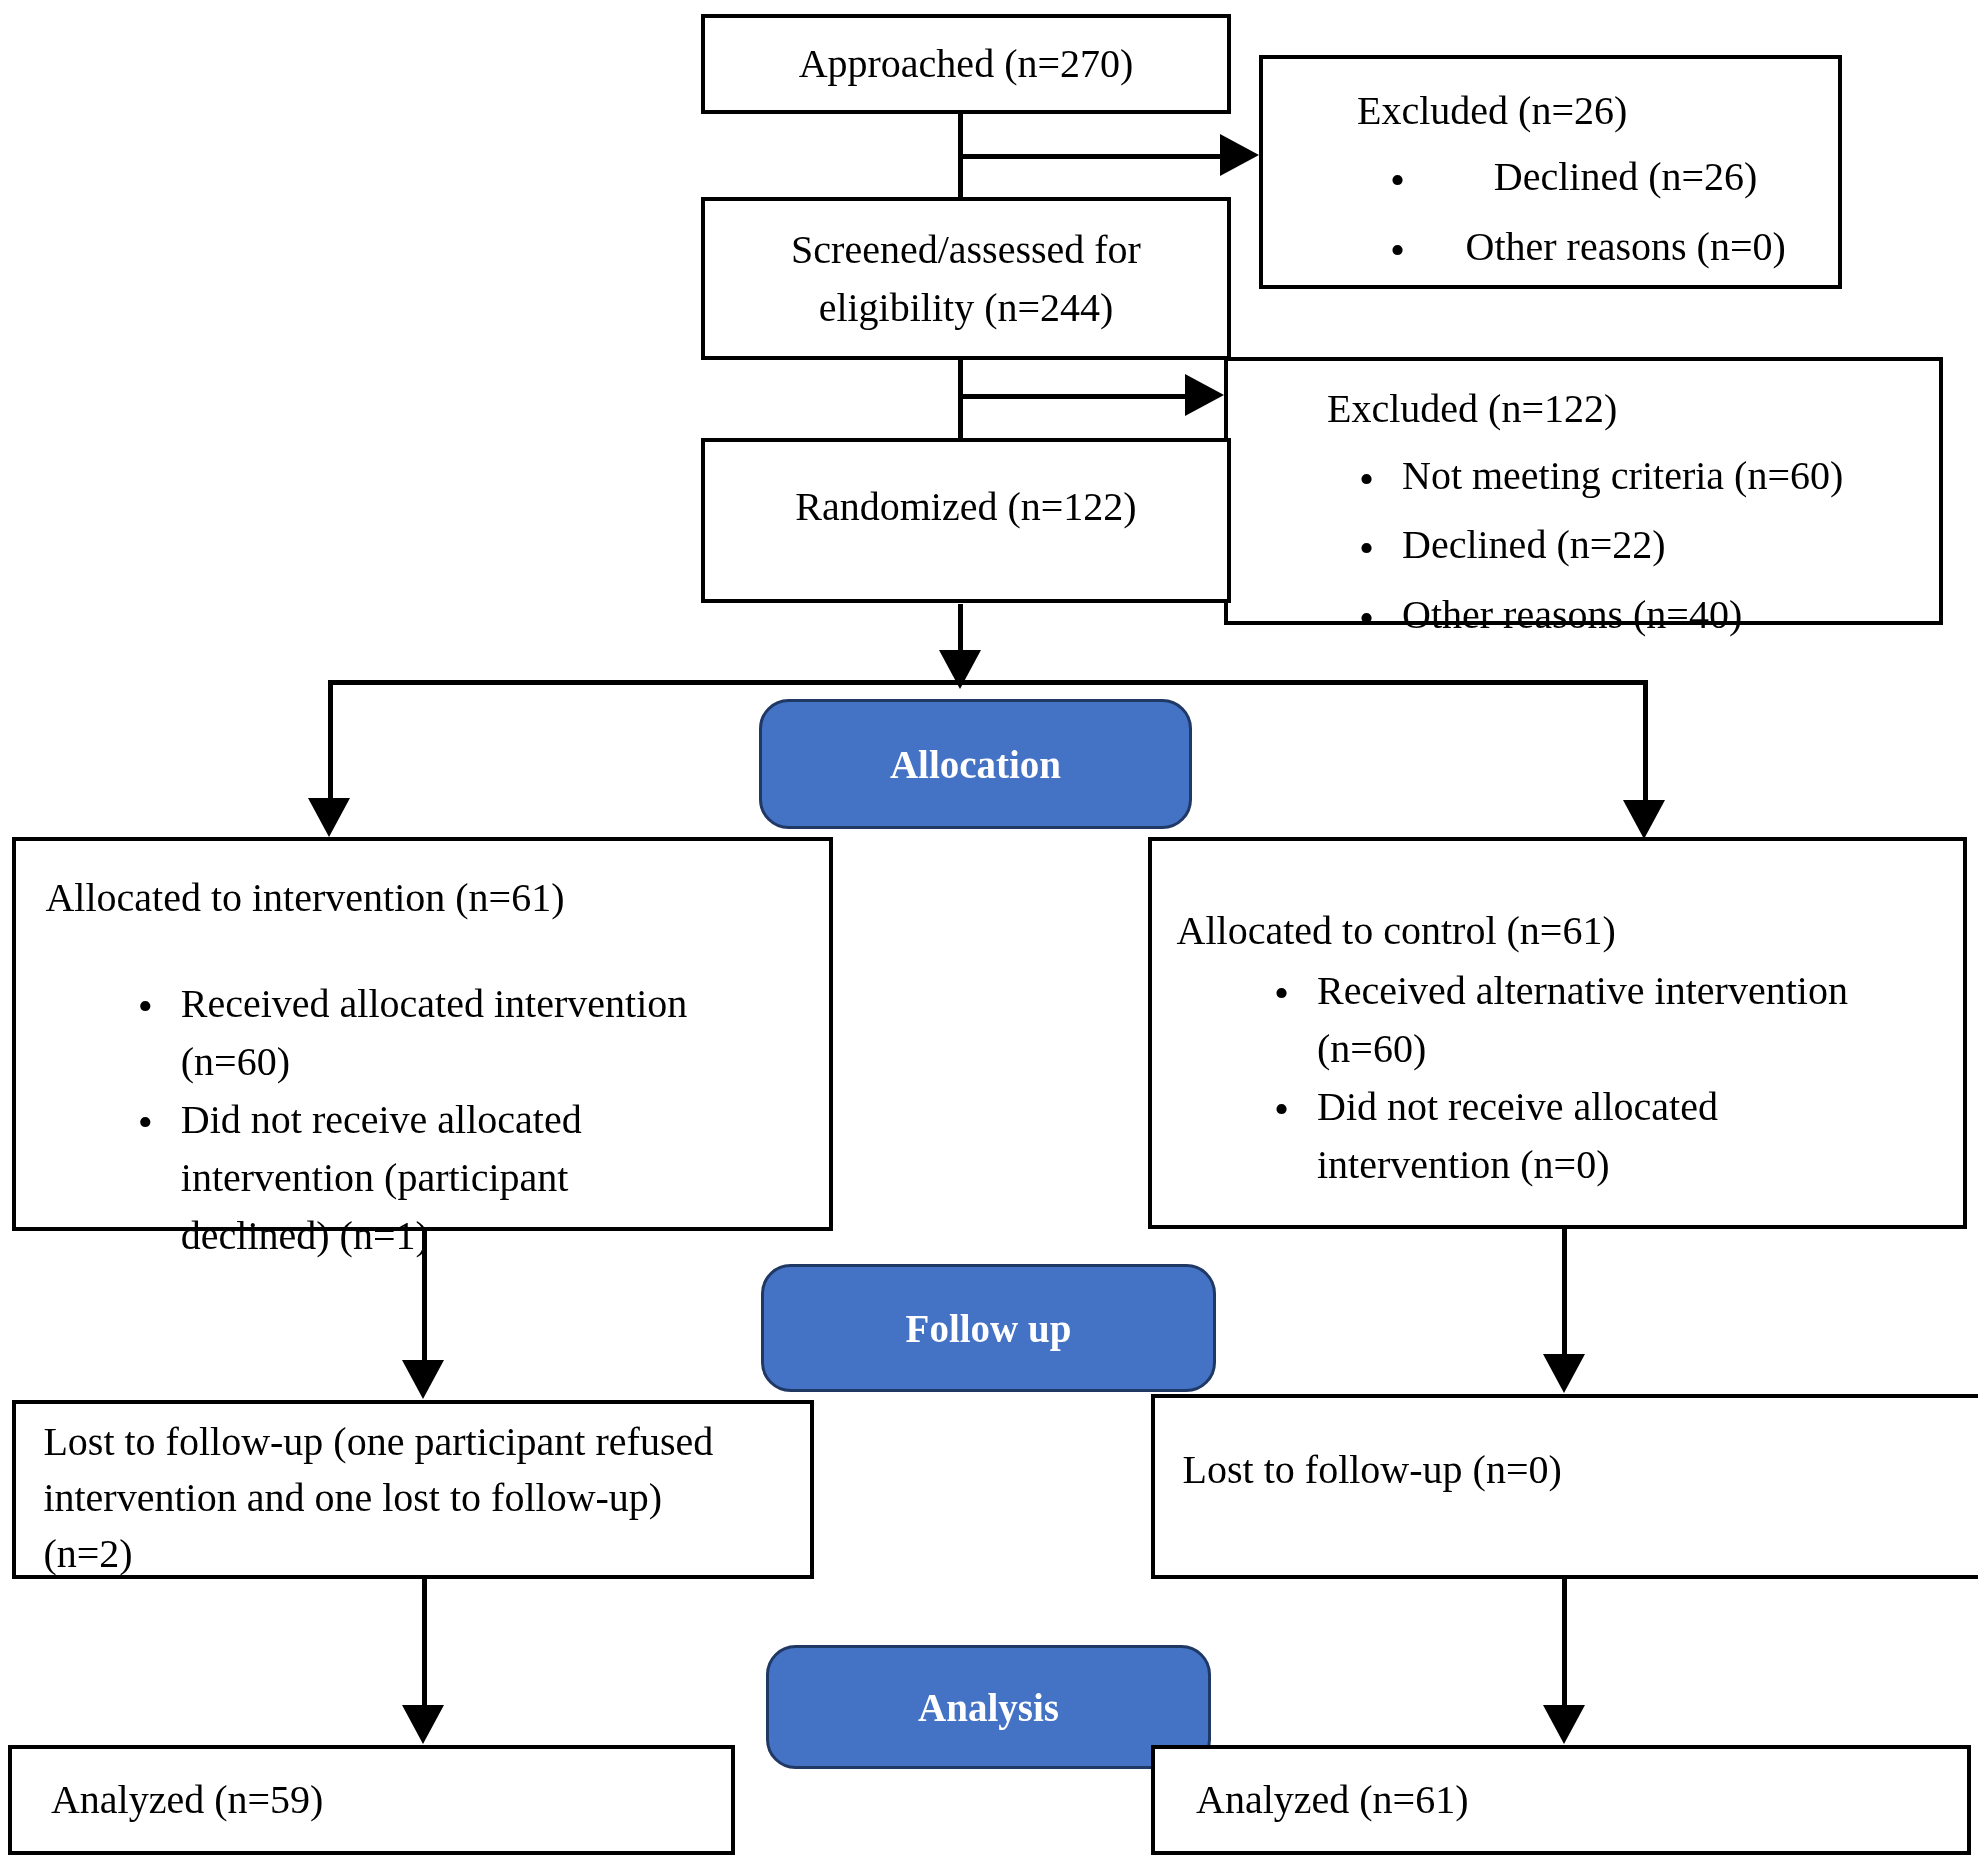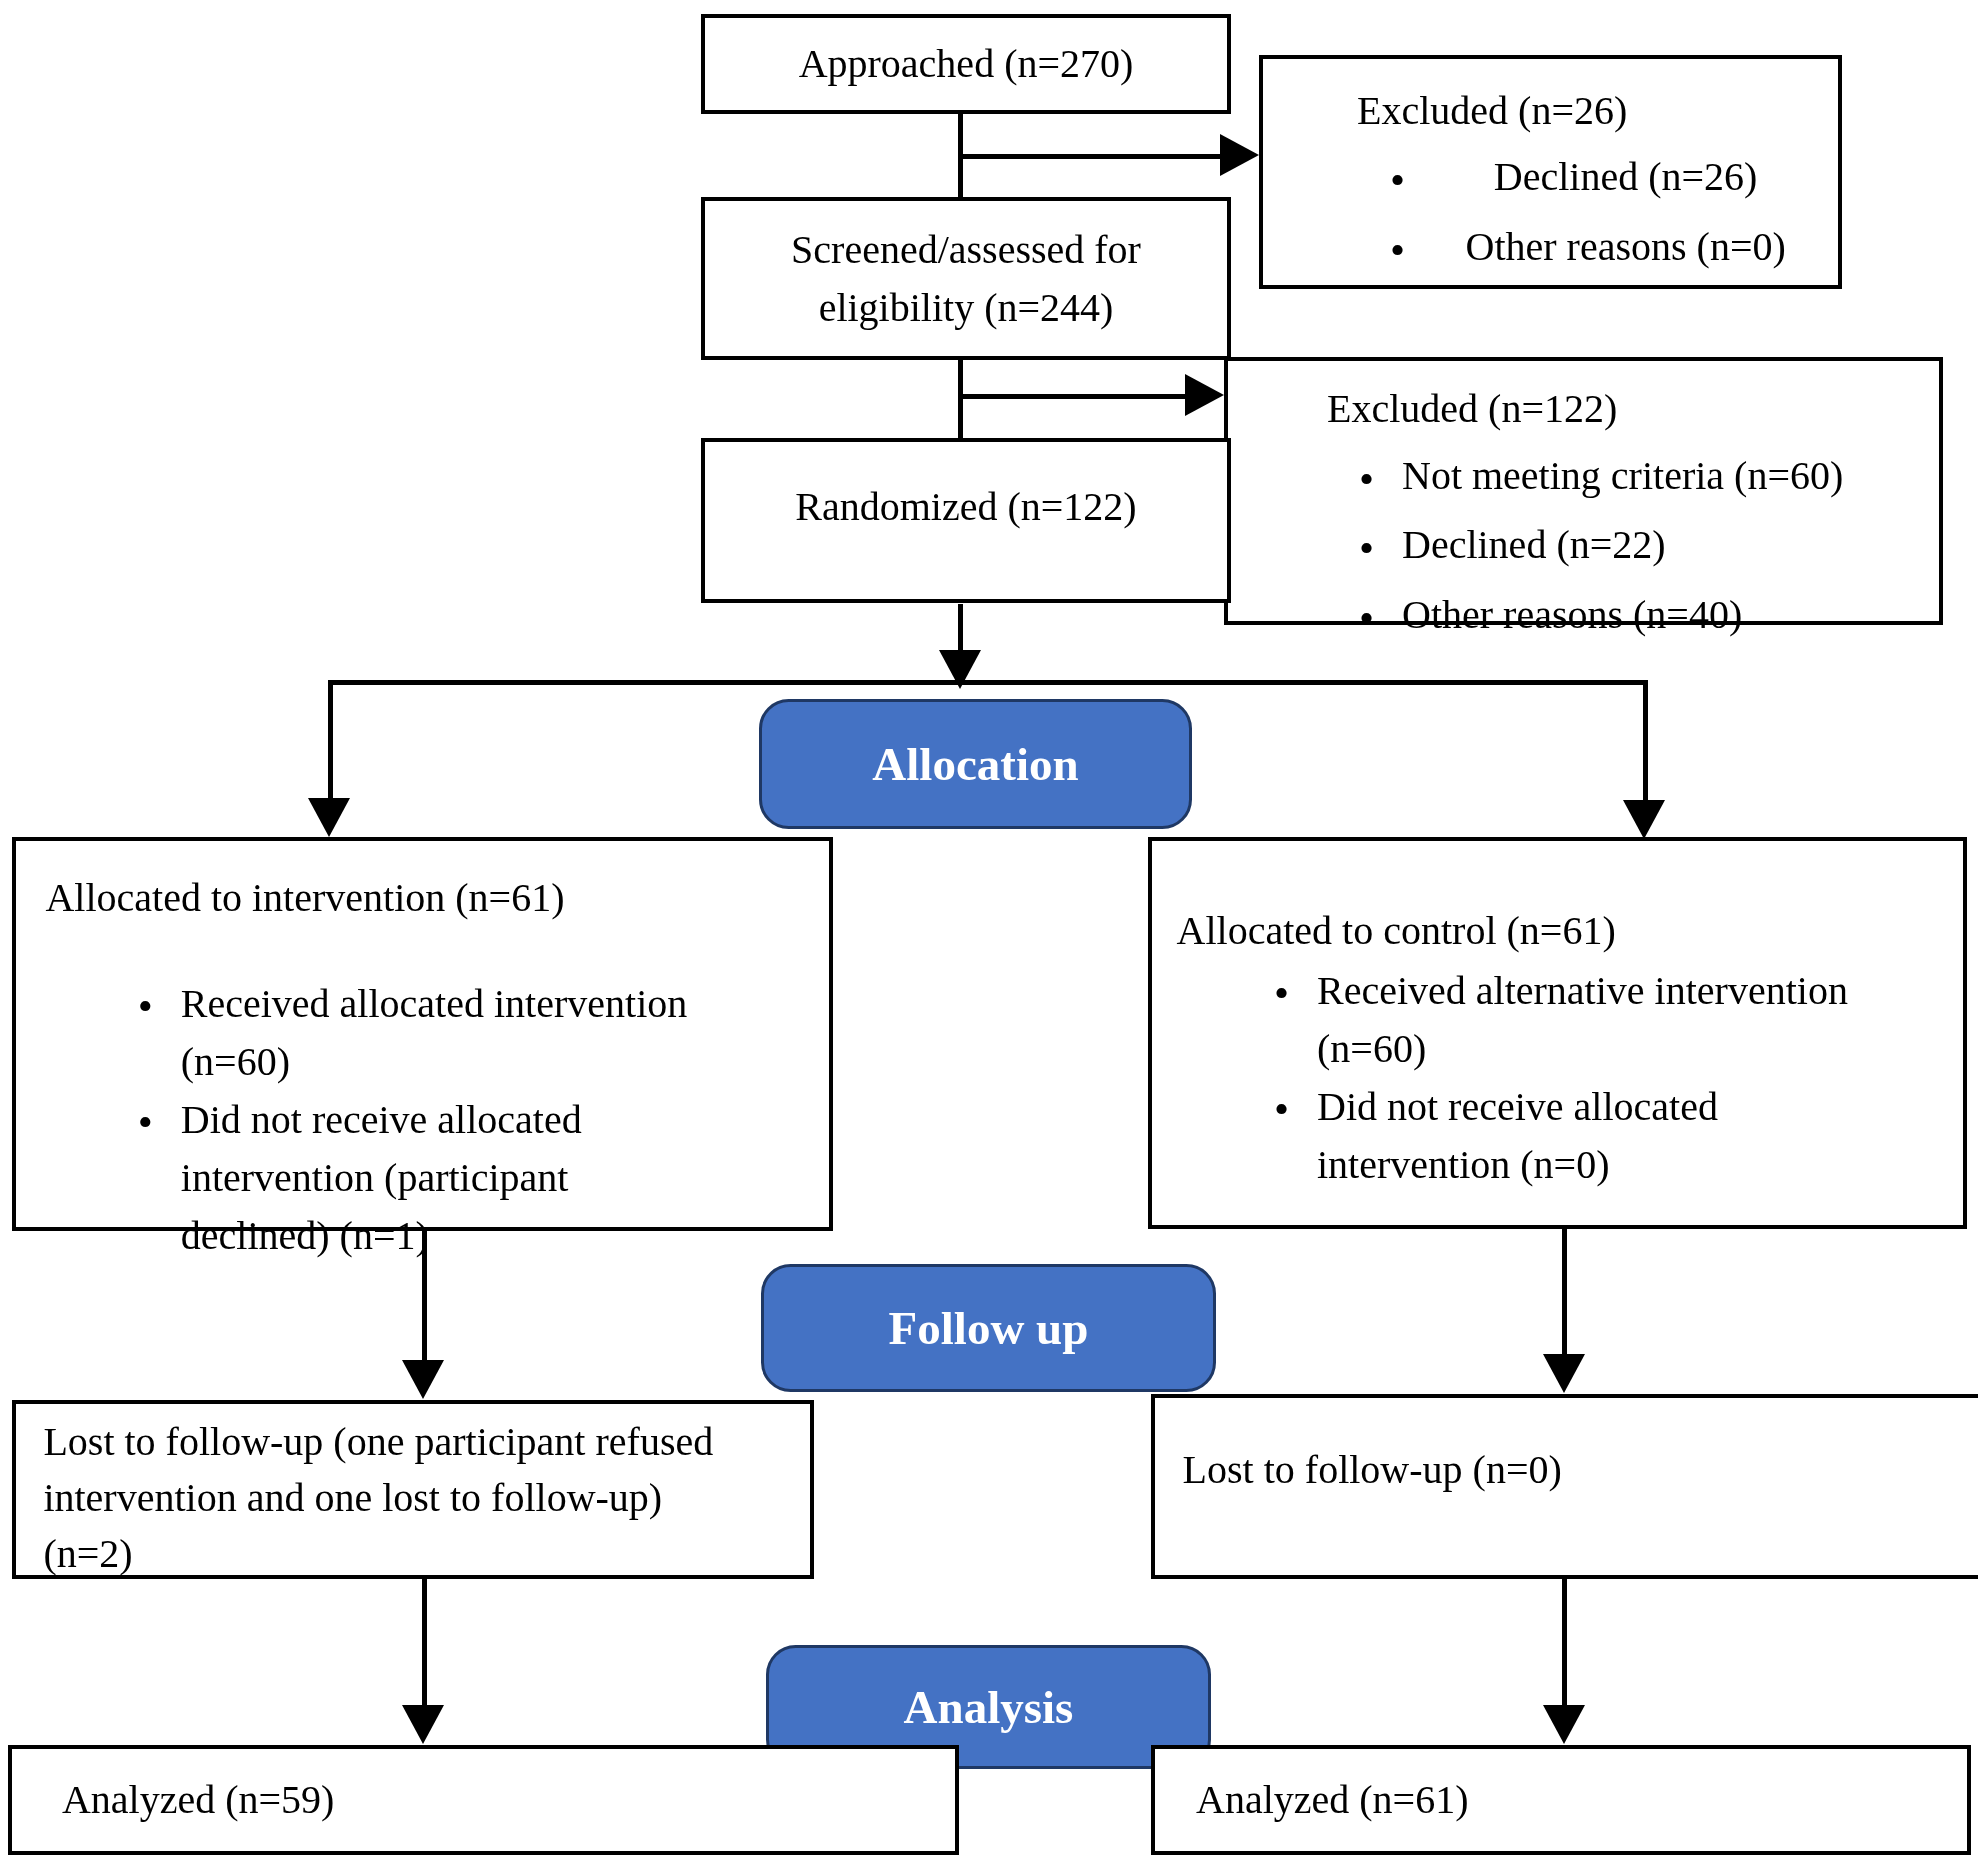--- a/index.html
+++ b/index.html
@@ -33,21 +33,21 @@
     text-align:center;
     font-size:43px;
   }
   .bullet .btext{flex:1;}
   .banner{
     position:absolute;
     box-sizing:border-box;
     border:3.9px solid #1f3864;
     border-radius:29.6px;
     display:flex;align-items:center;justify-content:center;
-    color:#fff;font-weight:bold;font-size:47px;
+    color:#fff;font-weight:bold;font-size:39px;
     font-family:"Liberation Serif","DejaVu Serif",serif;
   }
   .line{position:absolute;background:#000;}
   .arrow-down{
     position:absolute;width:0;height:0;
     border-left:21.7px solid transparent;
     border-right:21.7px solid transparent;
     border-top:39px solid #000;
   }
   .arrow-right{
@@ -165,21 +165,21 @@
 
   <div class="line" style="left:422px;top:1579px;width:4.9px;height:130px;"></div>
   <div class="arrow-down" style="left:402px;top:1705px;"></div>
   <div class="line" style="left:1562px;top:1579px;width:4.9px;height:130px;"></div>
   <div class="arrow-down" style="left:1543px;top:1705px;"></div>
 
   <div class="banner" style="left:766px;top:1645px;width:445px;height:124px;background:#4472c4;">
     <span>Analysis</span>
   </div>
 
-  <div class="box" style="left:7.9px;top:1745px;width:951px;height:110px;display:flex;align-items:center;padding-left:50px;">
+  <div class="box" style="left:7.9px;top:1745px;width:727px;height:110px;display:flex;align-items:center;padding-left:39px;">
     <span>Analyzed (n=59)</span>
   </div>
 
   <div class="box" style="left:1151px;top:1745px;width:820px;height:110px;display:flex;align-items:center;padding-left:41px;">
     <span>Analyzed (n=61)</span>
   </div>
 
 </div>
 
 

